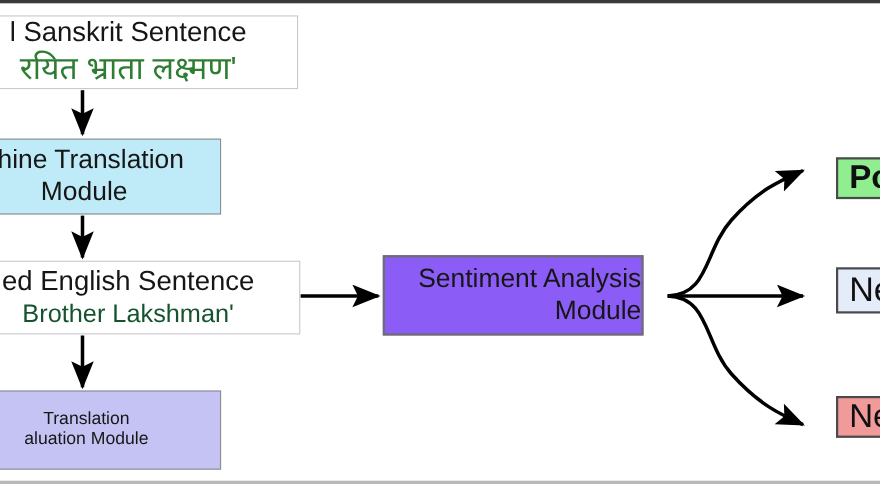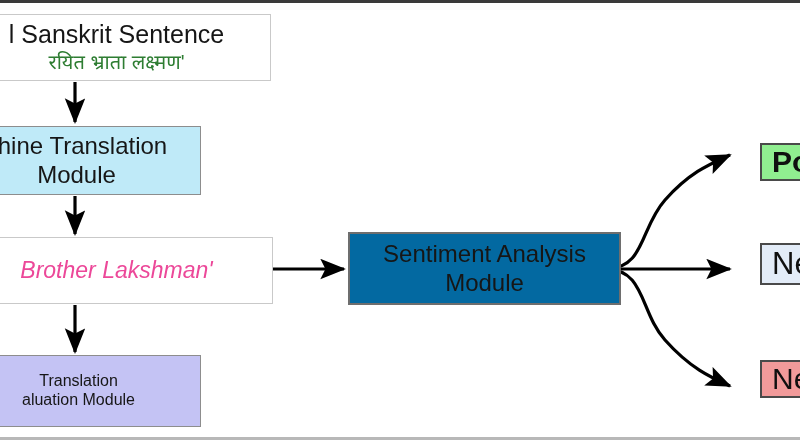--- a/index.html
+++ b/index.html
@@ -52,21 +52,21 @@
     background: #ffffff;
     border: 1px solid #c9c9c9;
   }
   #node-sanskrit .line-main {
     font-size: 25px;
     color: #161616;
     white-space: nowrap;
     text-align: right;
   }
   #node-sanskrit .line-sub {
-    font-size: 20px;
+    font-size: 29px;
     color: #2e7d32;
     white-space: nowrap;
     margin-top: 1px;
   }
   
   #node-mt {
     left: -48px;
     top: 126px;
     width: 249px;
     height: 69px;
@@ -87,47 +87,47 @@
     background: #ffffff;
     border: 1px solid #c9c9c9;
   }
   #node-english .line-main {
     font-size: 25px;
     color: #161616;
     white-space: nowrap;
   }
   #node-english .line-sub {
     font-size: 23px;
-    color: #ec4899;
+    color: #14532d;
     white-space: nowrap;
     margin-top: 1px;
-    font-style: italic;
   }
   
   #node-eval {
     left: -44px;
     top: 355px;
     width: 245px;
     height: 72px;
     background: #c4c3f4;
     border: 1px solid #8d8d8d;
   }
   #node-eval .line-main {
     font-size: 16px;
     color: #161616;
     white-space: nowrap;
   }
   
   #node-sentiment {
     left: 348px;
     top: 232px;
-    width: 273px;
+    width: 237px;
     height: 73px;
-    background: #0369a1;
+    background: #8b5cf6;
     border: 2px solid #6e6e6e;
+    align-items: flex-end;
   }
   #node-sentiment .line-main {
     font-size: 24px;
     color: #161616;
     white-space: nowrap;
   }
   
   .outbox {
     position: absolute;
     box-sizing: border-box;
@@ -212,20 +212,21 @@
     <div class="line-main">l Sanskrit Sentence</div>
     <div class="line-sub">रयित भ्राता लक्ष्मण'</div>
   </div>
 
   <div class="node" id="node-mt">
     <div class="line-main">chine Translation</div>
     <div class="line-main">Module</div>
   </div>
 
   <div class="node" id="node-english">
+    <div class="line-main">ed English Sentence</div>
     <div class="line-sub">Brother Lakshman'</div>
   </div>
 
   <div class="node" id="node-eval">
     <div class="line-main">Translation</div>
     <div class="line-main">aluation Module</div>
   </div>
 
   <div class="node" id="node-sentiment">
     <div class="line-main">Sentiment Analysis</div>

